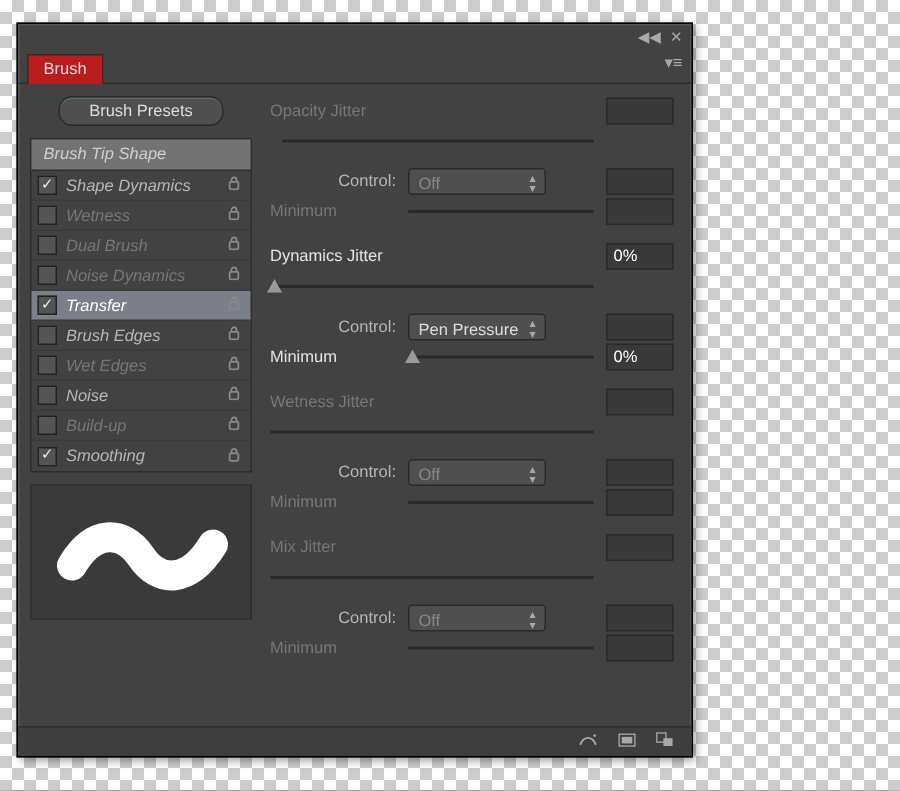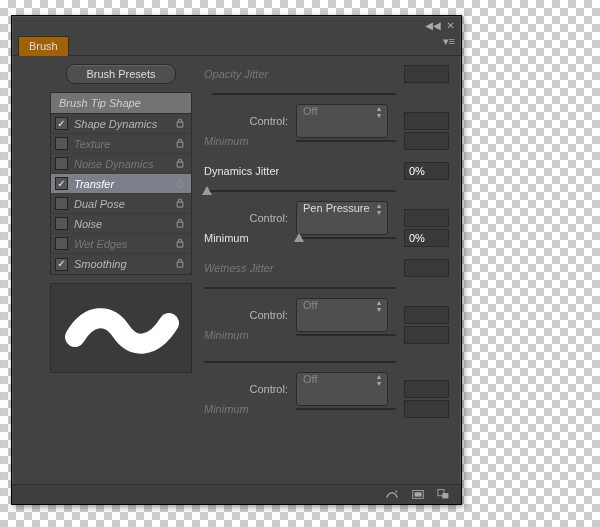--- a/index.html
+++ b/index.html
@@ -21,27 +21,27 @@
     box-shadow:2px 2px 6px rgba(0,0,0,.4), inset 0 0 0 1px #555;
   }
   .titlebar {
     height:18px; display:flex; align-items:center; justify-content:flex-end;
     padding:0 6px; gap:6px; color:#aaa;
   }
   .titlebar .tb-glyph { cursor:pointer; font-size:10px; }
   .tabbar { height:22px; display:flex; align-items:flex-end; padding:0 6px;
     border-bottom:1px solid #2d2d2d; position:relative;}
   .tab {
-    padding:3px 10px 4px; background:#a16207; color:#ddd;
+    padding:3px 10px 4px; background:#b91c1c; color:#ddd;
     border:1px solid #2d2d2d; border-bottom:none; font-size:11px;
     position:relative; top:1px;
   }
   .menu-icon { position:absolute; right:6px; top:1px; color:#aaa; cursor:pointer;}
   .content { display:flex; height:calc(100% - 62px); padding:8px; gap:8px; }
-  .left-col { width:148px; display:flex; flex-direction:column; gap:8px;margin-left:30px;}
+  .left-col { width:148px; display:flex; flex-direction:column; gap:8px;}
   .preset-btn {
     display:inline-flex; align-items:center; justify-content:center;
     height:20px; width:110px; margin:0 auto;
     background:#4f4f4f; border:1px solid #2a2a2a; border-radius:9px;
     color:#ddd; font-size:11px; cursor:pointer;
     box-shadow:inset 0 1px 0 #666;
   }
   .option-frame { border:1px solid #2d2d2d; }
   .opt-header {
     padding:4px 8px; color:#cfcfcf; border-bottom:1px solid #2d2d2d;
@@ -67,26 +67,26 @@
   }
   .lock svg { width:10px; height:10px; stroke:#8a8a8a; fill:none; stroke-width:1.4;}
   .preview {
     border:1px solid #2d2d2d; width:100%; height:90px; background:#3a3a3a;
     display:flex; align-items:center; justify-content:center;
   }
   .right-col { flex:1; padding:0 4px; color:#b7b7b7;}
   .group { margin-bottom:10px;}
   .row { display:flex; align-items:center; height:20px; gap:8px; }
   .lbl { width:84px; color:inherit;}
-  .lbl.dim { color:#777;font-style:italic;}
+  .lbl.dim { color:#777;}
   .lbl.hl { color:#e4e4e4;}
   .lbl-r { width:58px; text-align:right; color:inherit;}
   .dropdown {
-    display:inline-flex; align-items:flex-start; justify-content:space-between;
-    height:34px; width:92px; padding:0 6px;
+    display:inline-flex; align-items:flex-end; justify-content:space-between;
+    height:18px; width:92px; padding:0 6px;
     background:#4f4f4f; border:1px solid #2a2a2a; border-radius:3px;
     color:#ddd; font-size:11px;
   }
   .dropdown.dim{ color:#888; }
   .dropdown .arrows{ font-size:8px; line-height:7px; color:#aaa; display:flex; flex-direction:column;}
   .valbox {
     width:45px; height:18px; background:#393939;
     border:1px solid #2a2a2a; color:#ddd; font-size:11px;
     display:inline-flex; align-items:center; padding:0 4px;
   }
@@ -137,21 +137,29 @@
             <div class="opt-row">
               <span class="chk">✓</span>
               <span class="opt-label">Shape Dynamics</span>
               <span class="lock"><svg viewBox="0 0 12 12">
                   <rect x="2.5" y="5" width="7" height="6" rx="1"></rect>
                   <path d="M4 5 V3.5 a2 2 0 0 1 4 0 V5"></path>
                 </svg></span>
             </div>
             <div class="opt-row dim">
               <span class="chk"></span>
-              <span class="opt-label">Texture</span>
+              <span class="opt-label">Wetness</span>
+              <span class="lock"><svg viewBox="0 0 12 12">
+                  <rect x="2.5" y="5" width="7" height="6" rx="1"></rect>
+                  <path d="M4 5 V3.5 a2 2 0 0 1 4 0 V5"></path>
+                </svg></span>
+            </div>
+            <div class="opt-row dim">
+              <span class="chk"></span>
+              <span class="opt-label">Dual Brush</span>
               <span class="lock"><svg viewBox="0 0 12 12">
                   <rect x="2.5" y="5" width="7" height="6" rx="1"></rect>
                   <path d="M4 5 V3.5 a2 2 0 0 1 4 0 V5"></path>
                 </svg></span>
             </div>
             <div class="opt-row dim">
               <span class="chk"></span>
               <span class="opt-label">Noise Dynamics</span>
               <span class="lock"><svg viewBox="0 0 12 12">
                   <rect x="2.5" y="5" width="7" height="6" rx="1"></rect>
@@ -161,37 +169,45 @@
             <div class="opt-row sel">
               <span class="chk">✓</span>
               <span class="opt-label">Transfer</span>
               <span class="lock"><svg viewBox="0 0 12 12">
                   <rect x="2.5" y="5" width="7" height="6" rx="1"></rect>
                   <path d="M4 5 V3.5 a2 2 0 0 1 4 0 V5"></path>
                 </svg></span>
             </div>
             <div class="opt-row">
               <span class="chk"></span>
-              <span class="opt-label">Dual Pose</span>
+              <span class="opt-label">Brush Edges</span>
+              <span class="lock"><svg viewBox="0 0 12 12">
+                  <rect x="2.5" y="5" width="7" height="6" rx="1"></rect>
+                  <path d="M4 5 V3.5 a2 2 0 0 1 4 0 V5"></path>
+                </svg></span>
+            </div>
+            <div class="opt-row dim">
+              <span class="chk"></span>
+              <span class="opt-label">Wet Edges</span>
               <span class="lock"><svg viewBox="0 0 12 12">
                   <rect x="2.5" y="5" width="7" height="6" rx="1"></rect>
                   <path d="M4 5 V3.5 a2 2 0 0 1 4 0 V5"></path>
                 </svg></span>
             </div>
             <div class="opt-row">
               <span class="chk"></span>
               <span class="opt-label">Noise</span>
               <span class="lock"><svg viewBox="0 0 12 12">
                   <rect x="2.5" y="5" width="7" height="6" rx="1"></rect>
                   <path d="M4 5 V3.5 a2 2 0 0 1 4 0 V5"></path>
                 </svg></span>
             </div>
             <div class="opt-row dim">
               <span class="chk"></span>
-              <span class="opt-label">Wet Edges</span>
+              <span class="opt-label">Build-up</span>
               <span class="lock"><svg viewBox="0 0 12 12">
                   <rect x="2.5" y="5" width="7" height="6" rx="1"></rect>
                   <path d="M4 5 V3.5 a2 2 0 0 1 4 0 V5"></path>
                 </svg></span>
             </div>
             <div class="opt-row">
               <span class="chk">✓</span>
               <span class="opt-label">Smoothing</span>
               <span class="lock"><svg viewBox="0 0 12 12">
                   <rect x="2.5" y="5" width="7" height="6" rx="1"></rect>
@@ -296,20 +312,25 @@
           <span class="valbox"></span>
         </div>
         <div class="row">
           <span class="lbl dim">Minimum</span>
           <div class="slider-track" style="flex:1;"></div>
           <span class="valbox"></span>
         </div>
       </div>
 
       <div class="group">
+        <div class="row">
+          <span class="lbl dim">Mix Jitter</span>
+          <span style="flex:1"></span>
+          <span class="valbox"></span>
+        </div>
         <div class="slider-row">
           <div class="slider-track" style="flex:1;"></div>
           <span style="width:45px"></span>
         </div>
         <div class="row" style="margin-top:10px;">
           <span class="lbl-r dim" style="width:84px">Control:</span>
           <div class="dropdown dim">
             <span>Off</span>
             <span class="arrows">
                 <span>▴</span>

